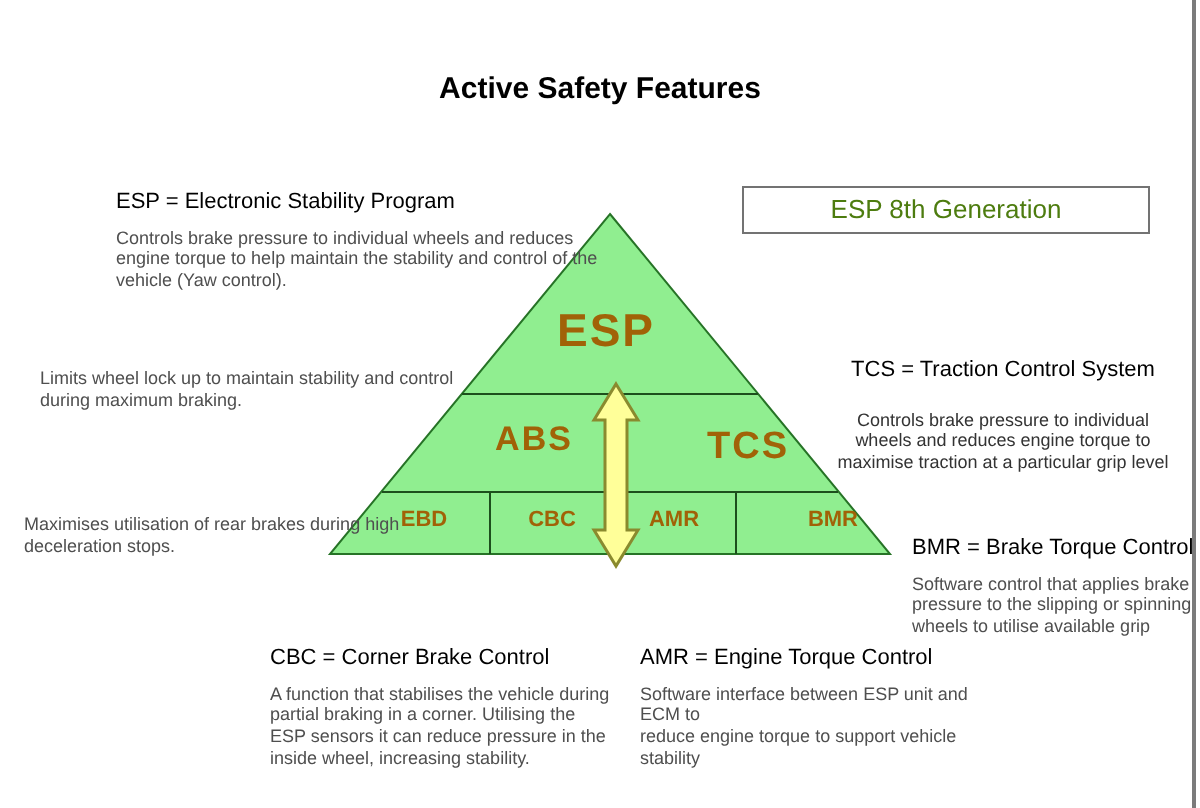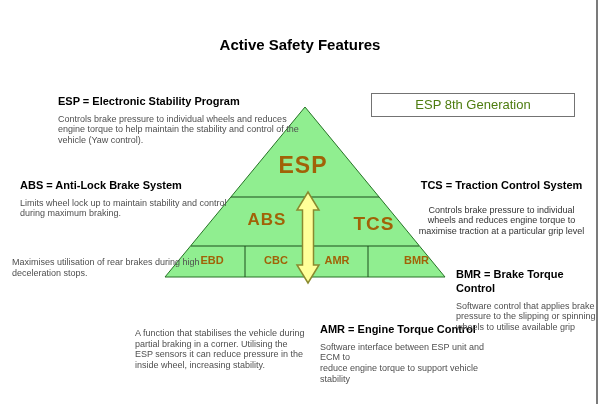--- a/index.html
+++ b/index.html
@@ -7,21 +7,21 @@
     position:relative;width:600px;height:404px;background:#ffffff;
     font-family:"Liberation Sans",sans-serif;overflow:hidden;color:#000;
   }
   .abs{position:absolute;}
   #title{top:36px;left:0;width:600px;text-align:center;font-size:15px;font-weight:bold;}
   #gen-box{
     left:371px;top:93px;width:202px;height:22px;border:1px solid #737373;
     text-align:center;line-height:22px;font-size:13px;color:#4d7c0f;background:#fff;
   }
   #diagram-svg{left:0;top:0;width:600px;height:404px;}
-  .note .heading{font-size:11px;font-weight:bold;white-space:pre-line;line-height:1.25;}
+  .note .heading{font-size:11px;font-weight:normal;white-space:pre-line;line-height:1.25;}
   .note .desc{font-size:9px;color:#4f4f4f;white-space:pre-line;line-height:1.18;margin-top:5px;}
   #note-esp{left:58px;top:95px;width:250px;}
   #note-abs{left:20px;top:179px;width:230px;}
   #note-ebd{left:12px;top:252px;width:200px;}
   #note-cbc{left:135px;top:323px;width:185px;}
   #note-amr{left:320px;top:323px;width:185px;}
   #note-tcs{left:405px;top:179px;width:193px;text-align:center;}
   #note-tcs .desc{font-weight:normal;color:#333;margin-top:12px;}
   #note-bmr{left:456px;top:268px;width:142px;}
   .pyr-label{text-align:center;font-weight:bold;color:#a16207;}
@@ -65,31 +65,31 @@
   <div id="lbl-bmr" class="abs pyr-label cell-label">BMR</div>
 
   <div id="note-esp" class="abs note">
     <div class="heading">ESP = Electronic Stability Program</div>
     <div class="desc">Controls brake pressure to individual wheels and reduces
 engine torque to help maintain the stability and control of the
 vehicle (Yaw control).</div>
   </div>
 
   <div id="note-abs" class="abs note">
-    <div class="heading">ABS = Anti-Lock Brake System</div>
     <div class="desc">Limits wheel lock up to maintain stability and control
 during maximum braking.</div>
   </div>
 
   <div id="note-ebd" class="abs note">
     <div class="desc">Maximises utilisation of rear brakes during high
 deceleration stops.</div>
   </div>
 
   <div id="note-cbc" class="abs note">
+    <div class="heading">CBC = Corner Brake Control</div>
     <div class="desc">A function that stabilises the vehicle during
 partial braking in a corner. Utilising the
 ESP sensors it can reduce pressure in the
 inside wheel, increasing stability.</div>
   </div>
 
   <div id="note-amr" class="abs note">
     <div class="heading">AMR = Engine Torque Control</div>
     <div class="desc">Software interface between ESP unit and ECM to
 reduce engine torque to support vehicle stability</div>

